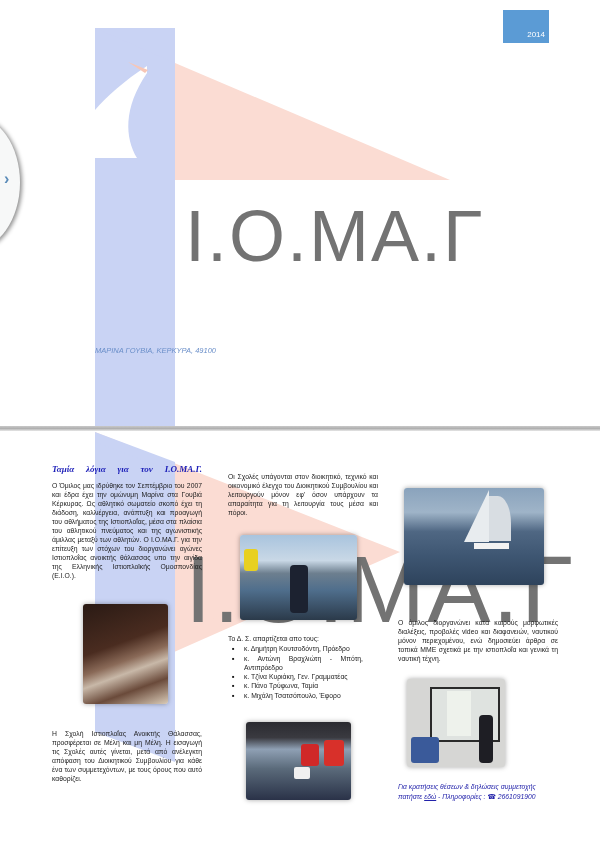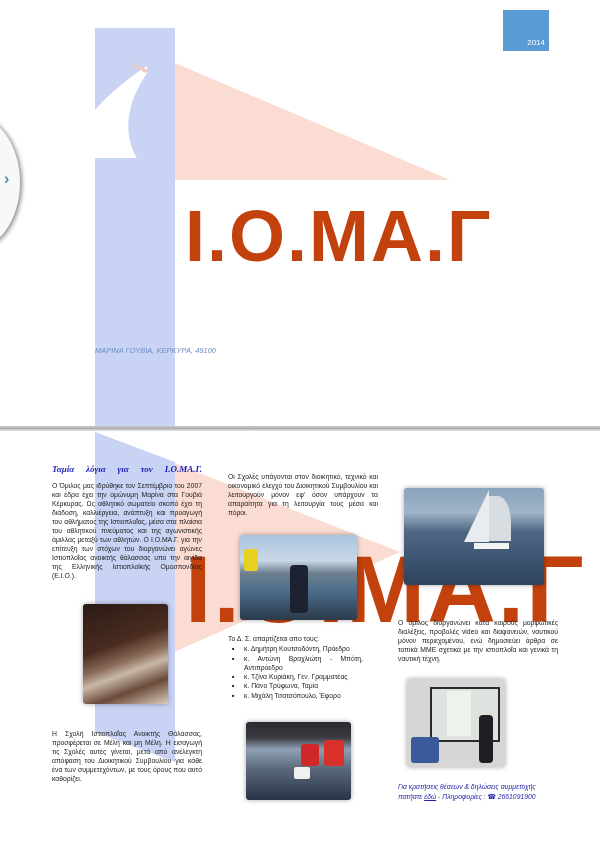--- a/index.html
+++ b/index.html
@@ -10,24 +10,24 @@
   }
   .page { position: absolute; left: 0; width: 600px; background: #fff; overflow: hidden; }
   .page1 { top: 0; height: 428px; }
   .page2 { top: 432px; height: 418px; }
   .page-sep { position: absolute; left: 0; top: 426px; width: 600px; height: 5px;
     background: linear-gradient(#c8c8c8, #b0b0b0 50%, #e8e8e8); }
 
   
   .wm-blue-bar { position: absolute; left: 95px; width: 80px; background: #c9d3f4; }
   .wm-sail { position: absolute; }
-  .wm-letters { position: absolute; font-family: "Liberation Sans", sans-serif; font-weight: bold;
-    color: #c2410c; letter-spacing: 2px; }
+  .wm-letters { position: absolute; font-family: "Liberation Sans", sans-serif; font-weight: normal;
+    color: #737373; letter-spacing: 2px; }
 
-  .year-box { position: absolute; left: 503px; top: 10px; width: 46px; height: 41px;
+  .year-box { position: absolute; left: 503px; top: 10px; width: 46px; height: 33px;
     background: #5b9bd5; }
   .year-box span { position: absolute; right: 4px; bottom: 4px; font-size: 8px; color: #fff; }
 
   .nav-tab { position: absolute; left: -60px; top: 115px; width: 80px; height: 135px;
     border-radius: 0 60% 60% 0 / 0 50% 50% 0; background: #f7f8f8;
     box-shadow: 2px 1px 4px rgba(0,0,0,0.45); cursor: pointer; }
   .nav-tab .chev { position: absolute; left: 64px; top: 55px; color: #5a8bb8; font-size: 16px; font-weight: bold; }
 
   .title { position: absolute; left: 95px; top: 243px; width: 460px; color: #1c1fb8;
     font-size: 21.5px; line-height: 24px; font-family: "Liberation Sans", sans-serif; }

